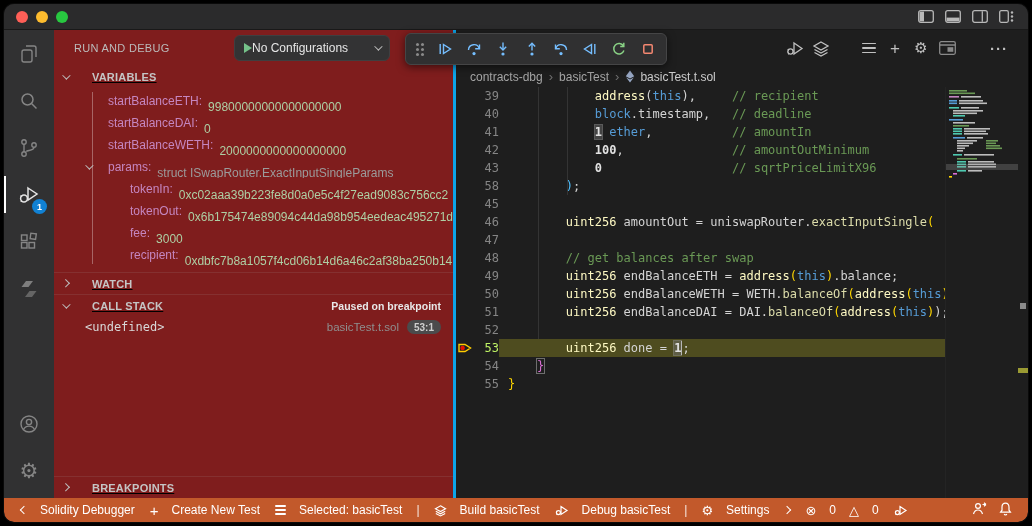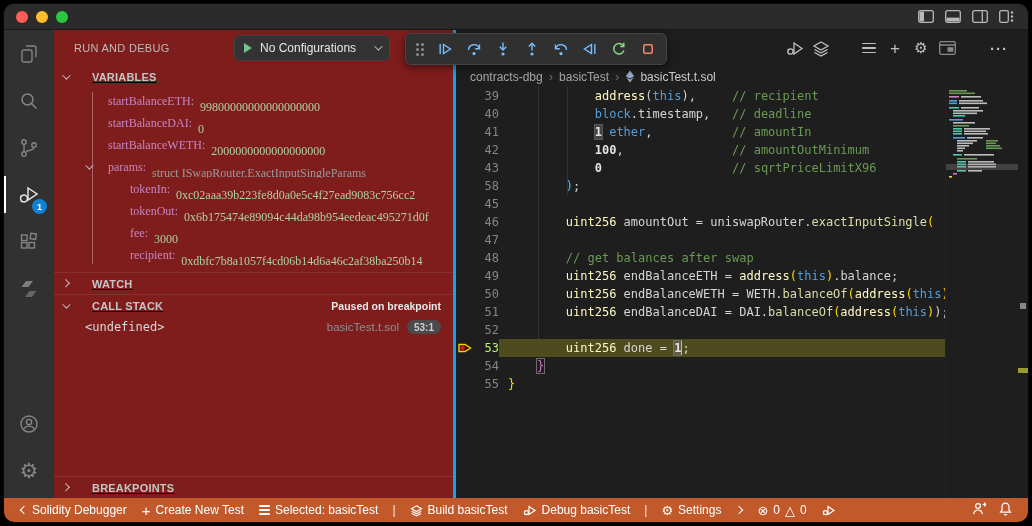--- a/index.html
+++ b/index.html
@@ -25,34 +25,34 @@
   .act.active{color:#e4e4e4;}
   .act-indicator{position:absolute;left:0;top:5px;width:2px;height:37px;background:#fff;}
   .badge{position:absolute;right:7px;bottom:4px;width:15px;height:15px;border-radius:50%;
     background:#1181d3;color:#fff;font-size:9px;display:flex;align-items:center;justify-content:center;font-weight:bold;}
   .act-bottom{margin-top:auto;display:flex;flex-direction:column;align-items:center;padding-bottom:4px;}
   
   .sidebar{width:402px;background:#7f1d1d;display:flex;flex-direction:column;border-right:3px solid #0ea5e9;position:relative;}
   .sb-head{height:36px;display:flex;align-items:center;padding-left:20px;position:relative;flex:none;}
   .sb-title{font-size:11px;color:#bbbbbb;letter-spacing:.3px;}
   .cfg{position:absolute;left:180px;top:5px;width:156px;height:26px;background:#333334;border:1px solid #3f3f40;
-    border-radius:6px;display:flex;align-items:center;padding:0 9px;gap:8px;}
+    border-radius:6px;display:flex;align-items:center;padding:0 9px;gap:0;}
   .cfg-play{width:0;height:0;border-left:8px solid #75c28a;border-top:5px solid transparent;border-bottom:5px solid transparent;}
   .cfg-label{font-size:12px;color:#e6e6e6;flex:1;}
   .sect{flex:none;}
   .sect-head{height:22px;display:flex;align-items:center;gap:24px;padding-left:8px;border-top:1px solid rgba(170,170,170,.14);position:relative;text-decoration:underline;}
   .sect-head.first{border-top:none;}
   .sect-title{font-size:11px;font-weight:bold;color:#c5c5c5;letter-spacing:.2px;}
   .sect-right{position:absolute;right:12px;font-size:10.5px;font-weight:bold;color:#e8e8e8;}
   .chev{display:inline-block;width:6px;height:6px;border-right:1.4px solid #bdbdbd;border-bottom:1.4px solid #bdbdbd;flex:none;}
   .chev.down{transform:rotate(45deg) translate(0,-2px);}
   .chev.right{transform:rotate(-45deg) translate(1px,0);}
   .var-list{position:relative;padding:2px 0 6px 0;}
   .var-guide{position:absolute;left:38px;top:4px;bottom:8px;width:1px;background:rgba(255,255,255,.32);}
-  .var-row{height:22px;display:flex;align-items:center;font-family:Liberation Serif, serif;font-size:12px;white-space:nowrap;overflow:hidden;position:relative;}
+  .var-row{height:22px;display:flex;align-items:center;font-family:Liberation Sans, sans-serif;font-size:12px;white-space:nowrap;overflow:hidden;position:relative;}
   .var-row.lvl1{padding-left:54px;}
   .var-row.lvl2{padding-left:76px;}
   .var-row .twisty{display:none;}
   .var-row.exp .twisty{display:inline-block;position:absolute;left:31px;width:6px;height:6px;
     border-right:1.4px solid #bdbdbd;border-bottom:1.4px solid #bdbdbd;transform:rotate(45deg) translate(0,-2px);}
   .vname{color:#c586c0;}
   .vcolon{color:#c586c0;margin-right:6px;}
   .vval{color:#aecfa4;margin-top:12px;}
   .var-row.struct .vval{color:#9b9b9b;}
   .cs-frame{height:22px;display:flex;align-items:center;padding:0 12px 0 31px;font-size:12px;color:#d8d8d8;}
@@ -100,21 +100,21 @@
   .tk-match{color:#da70d6;border:1px solid #6e6e6e;margin:-1px;}
   
   .minimap{position:absolute;top:57px;right:10px;width:73px;bottom:0;background:#1e1e1e;z-index:5;border-left:1px solid #242424;}
   .mm-band{position:absolute;left:0;right:0;top:77px;height:6px;background:rgba(150,150,150,.3);}
   .vscroll{position:absolute;top:57px;right:0;width:10px;bottom:0;background:#1e1e1e;z-index:6;}
   .vs-mark1{position:absolute;top:216px;left:2px;width:6px;height:6px;background:#8a8a8a;}
   .vs-mark2{position:absolute;top:281px;left:0;width:10px;height:5px;background:#9a9a33;}
   
   .statusbar{height:24px;background:#c2592b;border-radius:0 0 10px 10px;display:flex;align-items:center;
     color:#fff;font-size:12px;padding:0 12px;gap:5px;}
-  .sbi{display:flex;align-items:center;gap:5px;padding:0 5px;height:100%;white-space:nowrap;justify-content:flex-end;}
+  .sbi{display:flex;align-items:center;gap:13px;padding:0 5px;height:100%;white-space:nowrap;justify-content:flex-end;}
   .sb-sep{opacity:.85;padding:0 4px;}
   .sb-chev{display:inline-block;width:6px;height:6px;border-left:1.6px solid #fff;border-bottom:1.6px solid #fff;transform:rotate(45deg);}
   .sb-chevr{display:inline-block;width:6px;height:6px;border-right:1.6px solid #fff;border-top:1.6px solid #fff;transform:rotate(45deg);}
   .sb-plus{font-size:15px;line-height:1;}
   .sb-list{display:flex;flex-direction:column;gap:2.5px;width:11px;}
   .sb-list i{height:1.5px;background:#fff;border-radius:1px;}
   .sb-glyph{font-family:"DejaVu Sans",sans-serif;font-size:13px;line-height:1;}
   .sb-right{margin-left:auto;display:flex;align-items:center;gap:12px;padding-right:4px;}
   .ethicon{display:inline-block}
 </style>

